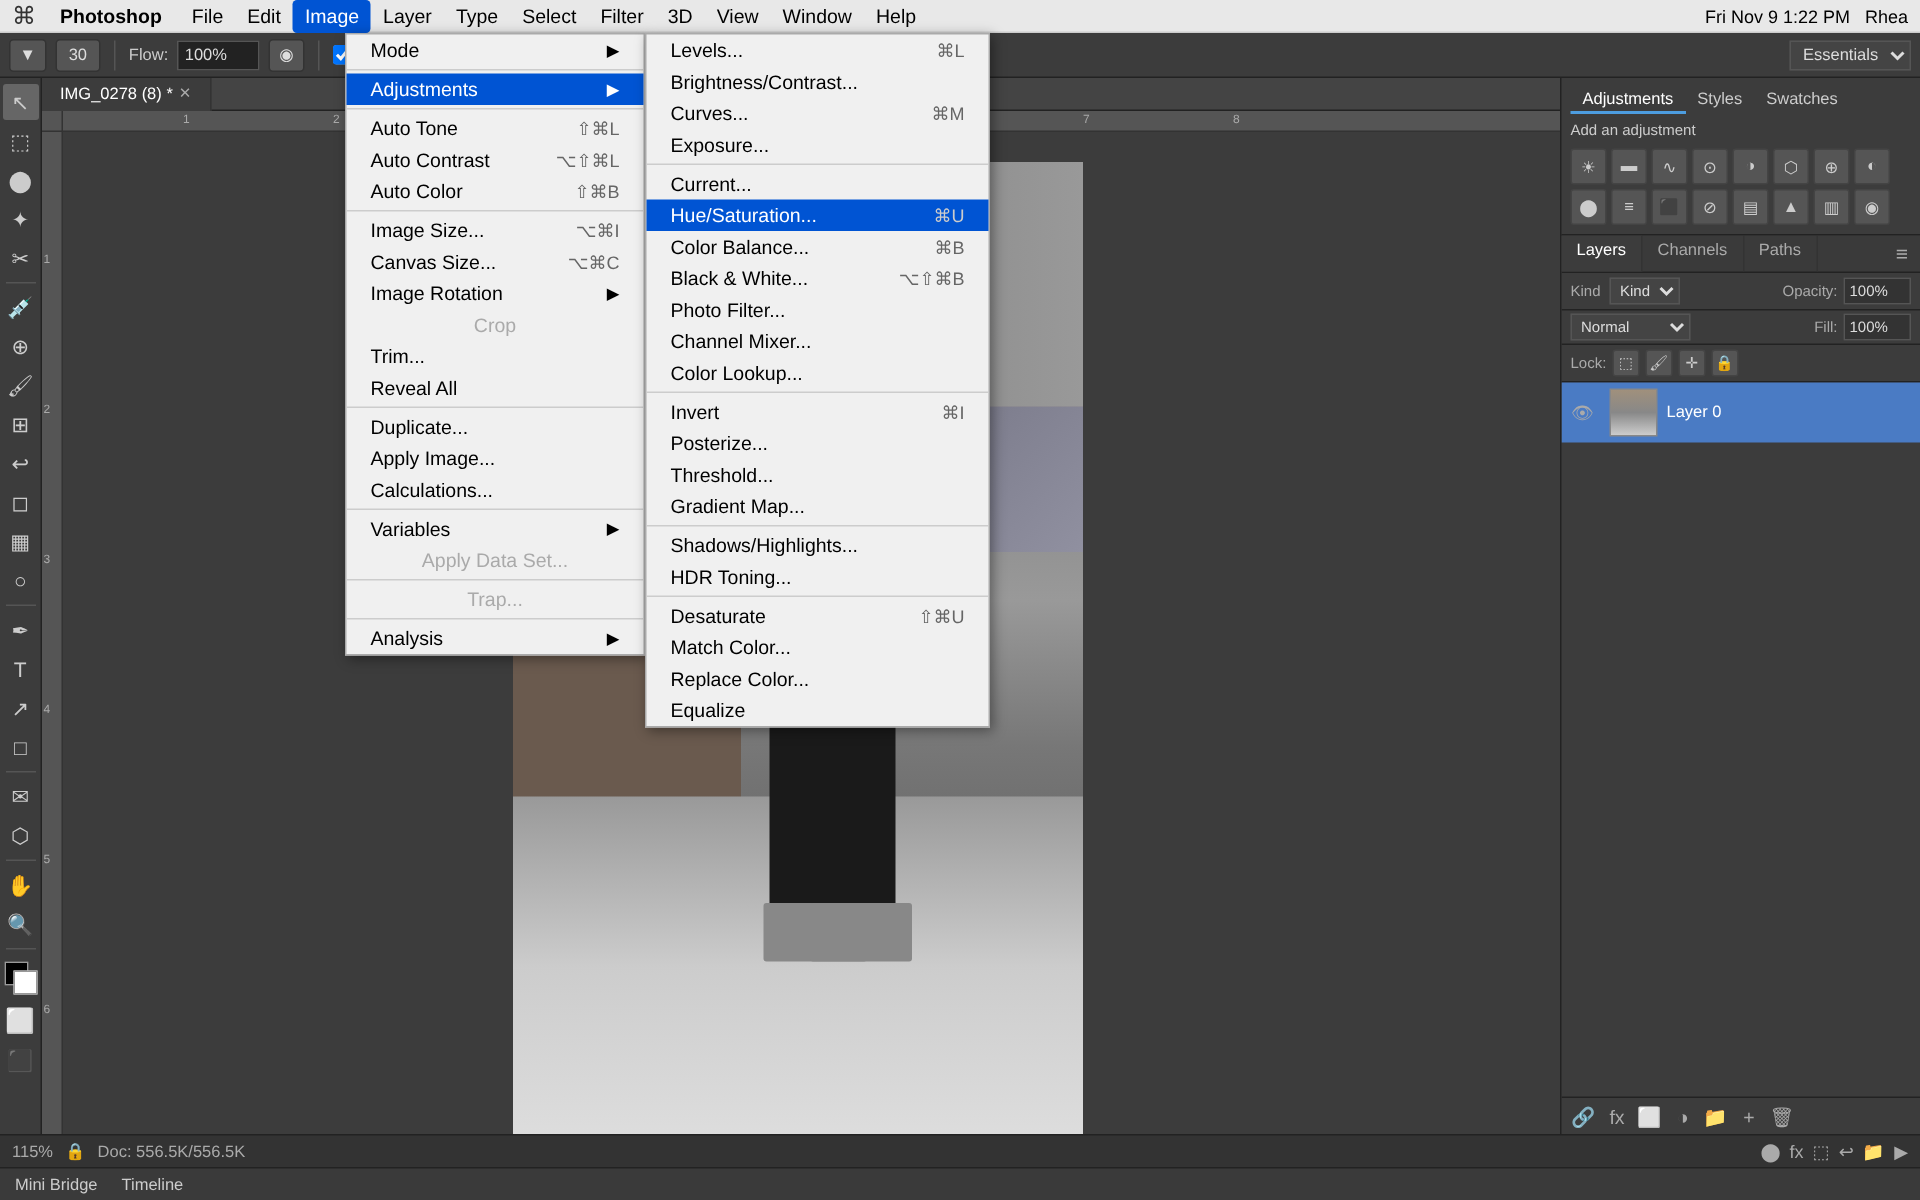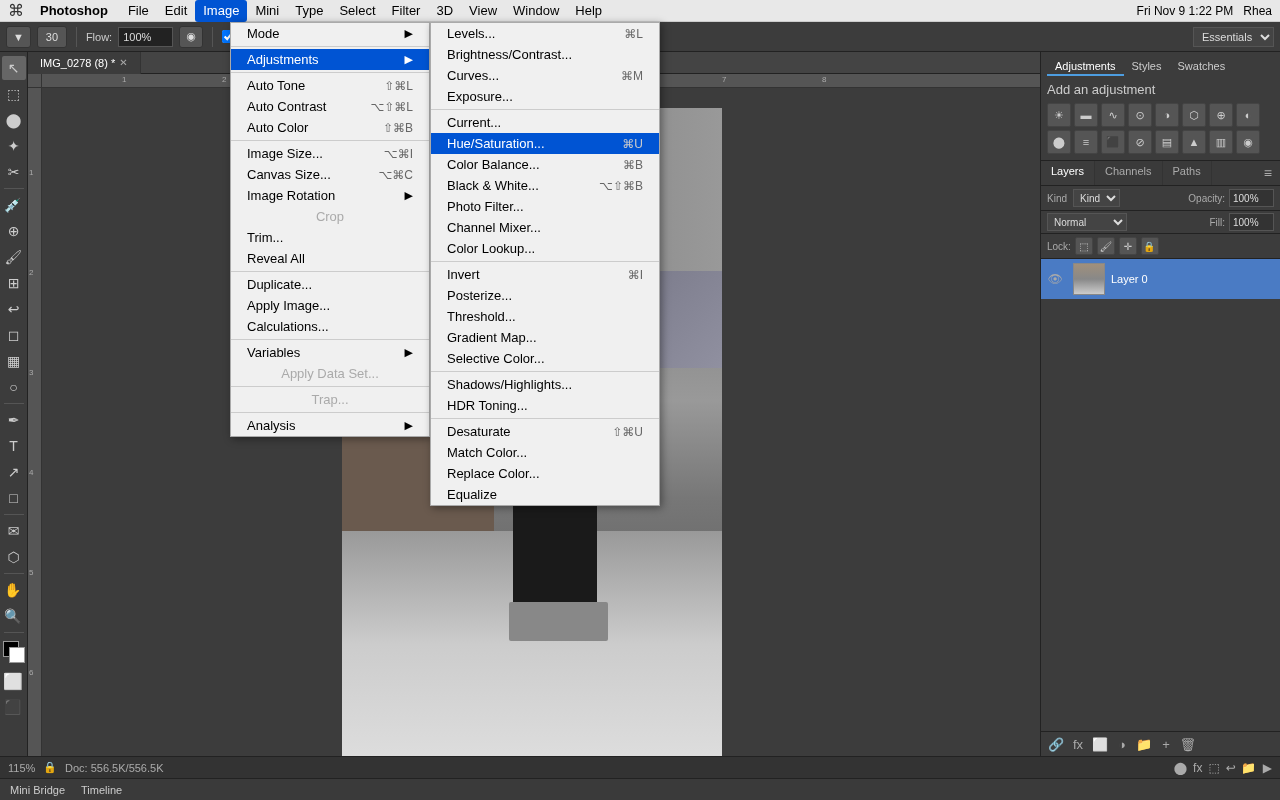--- a/index.html
+++ b/index.html
@@ -270,21 +270,21 @@
     }
     .panel-tab {
       padding: 2px 8px;
       font-size: 11px;
       color: #ccc;
       cursor: pointer;
       border-bottom: 2px solid transparent;
     }
     .panel-tab.active { color: #fff; border-bottom: 2px solid #4d9de0; }
     .adj-title {
-      font-size: 13px;
+      font-size: 10px;
       color: #ccc;
       margin-bottom: 6px;
     }
     .adj-icons {
       display: flex;
       flex-wrap: wrap;
       gap: 3px;
     }
     .adj-icon-btn {
       width: 24px;
@@ -510,21 +510,21 @@
   </style>
 </head>
 <body>
 
 <div id="menubar">
   <span class="apple-logo">⌘</span>
   <span class="app-name">Photoshop</span>
   <span class="menu-item">File</span>
   <span class="menu-item">Edit</span>
   <span class="menu-item active">Image</span>
-  <span class="menu-item">Mini</span>
+  <span class="menu-item">Layer</span>
   <span class="menu-item">Type</span>
   <span class="menu-item">Select</span>
   <span class="menu-item">Filter</span>
   <span class="menu-item">3D</span>
   <span class="menu-item">View</span>
   <span class="menu-item">Window</span>
   <span class="menu-item">Help</span>
   <div class="right-items">
     <span>Fri Nov 9  1:22 PM</span>
     <span>Rhea</span>
@@ -868,23 +868,20 @@
   </div>
   <div class="menu-row">
     <span>Posterize...</span>
   </div>
   <div class="menu-row">
     <span>Threshold...</span>
   </div>
   <div class="menu-row">
     <span>Gradient Map...</span>
   </div>
-  <div class="menu-row">
-    <span>Selective Color...</span>
-  </div>
   <div class="menu-separator"></div>
   <div class="menu-row">
     <span>Shadows/Highlights...</span>
   </div>
   <div class="menu-row">
     <span>HDR Toning...</span>
   </div>
   <div class="menu-separator"></div>
   <div class="menu-row">
     <span>Desaturate</span>

